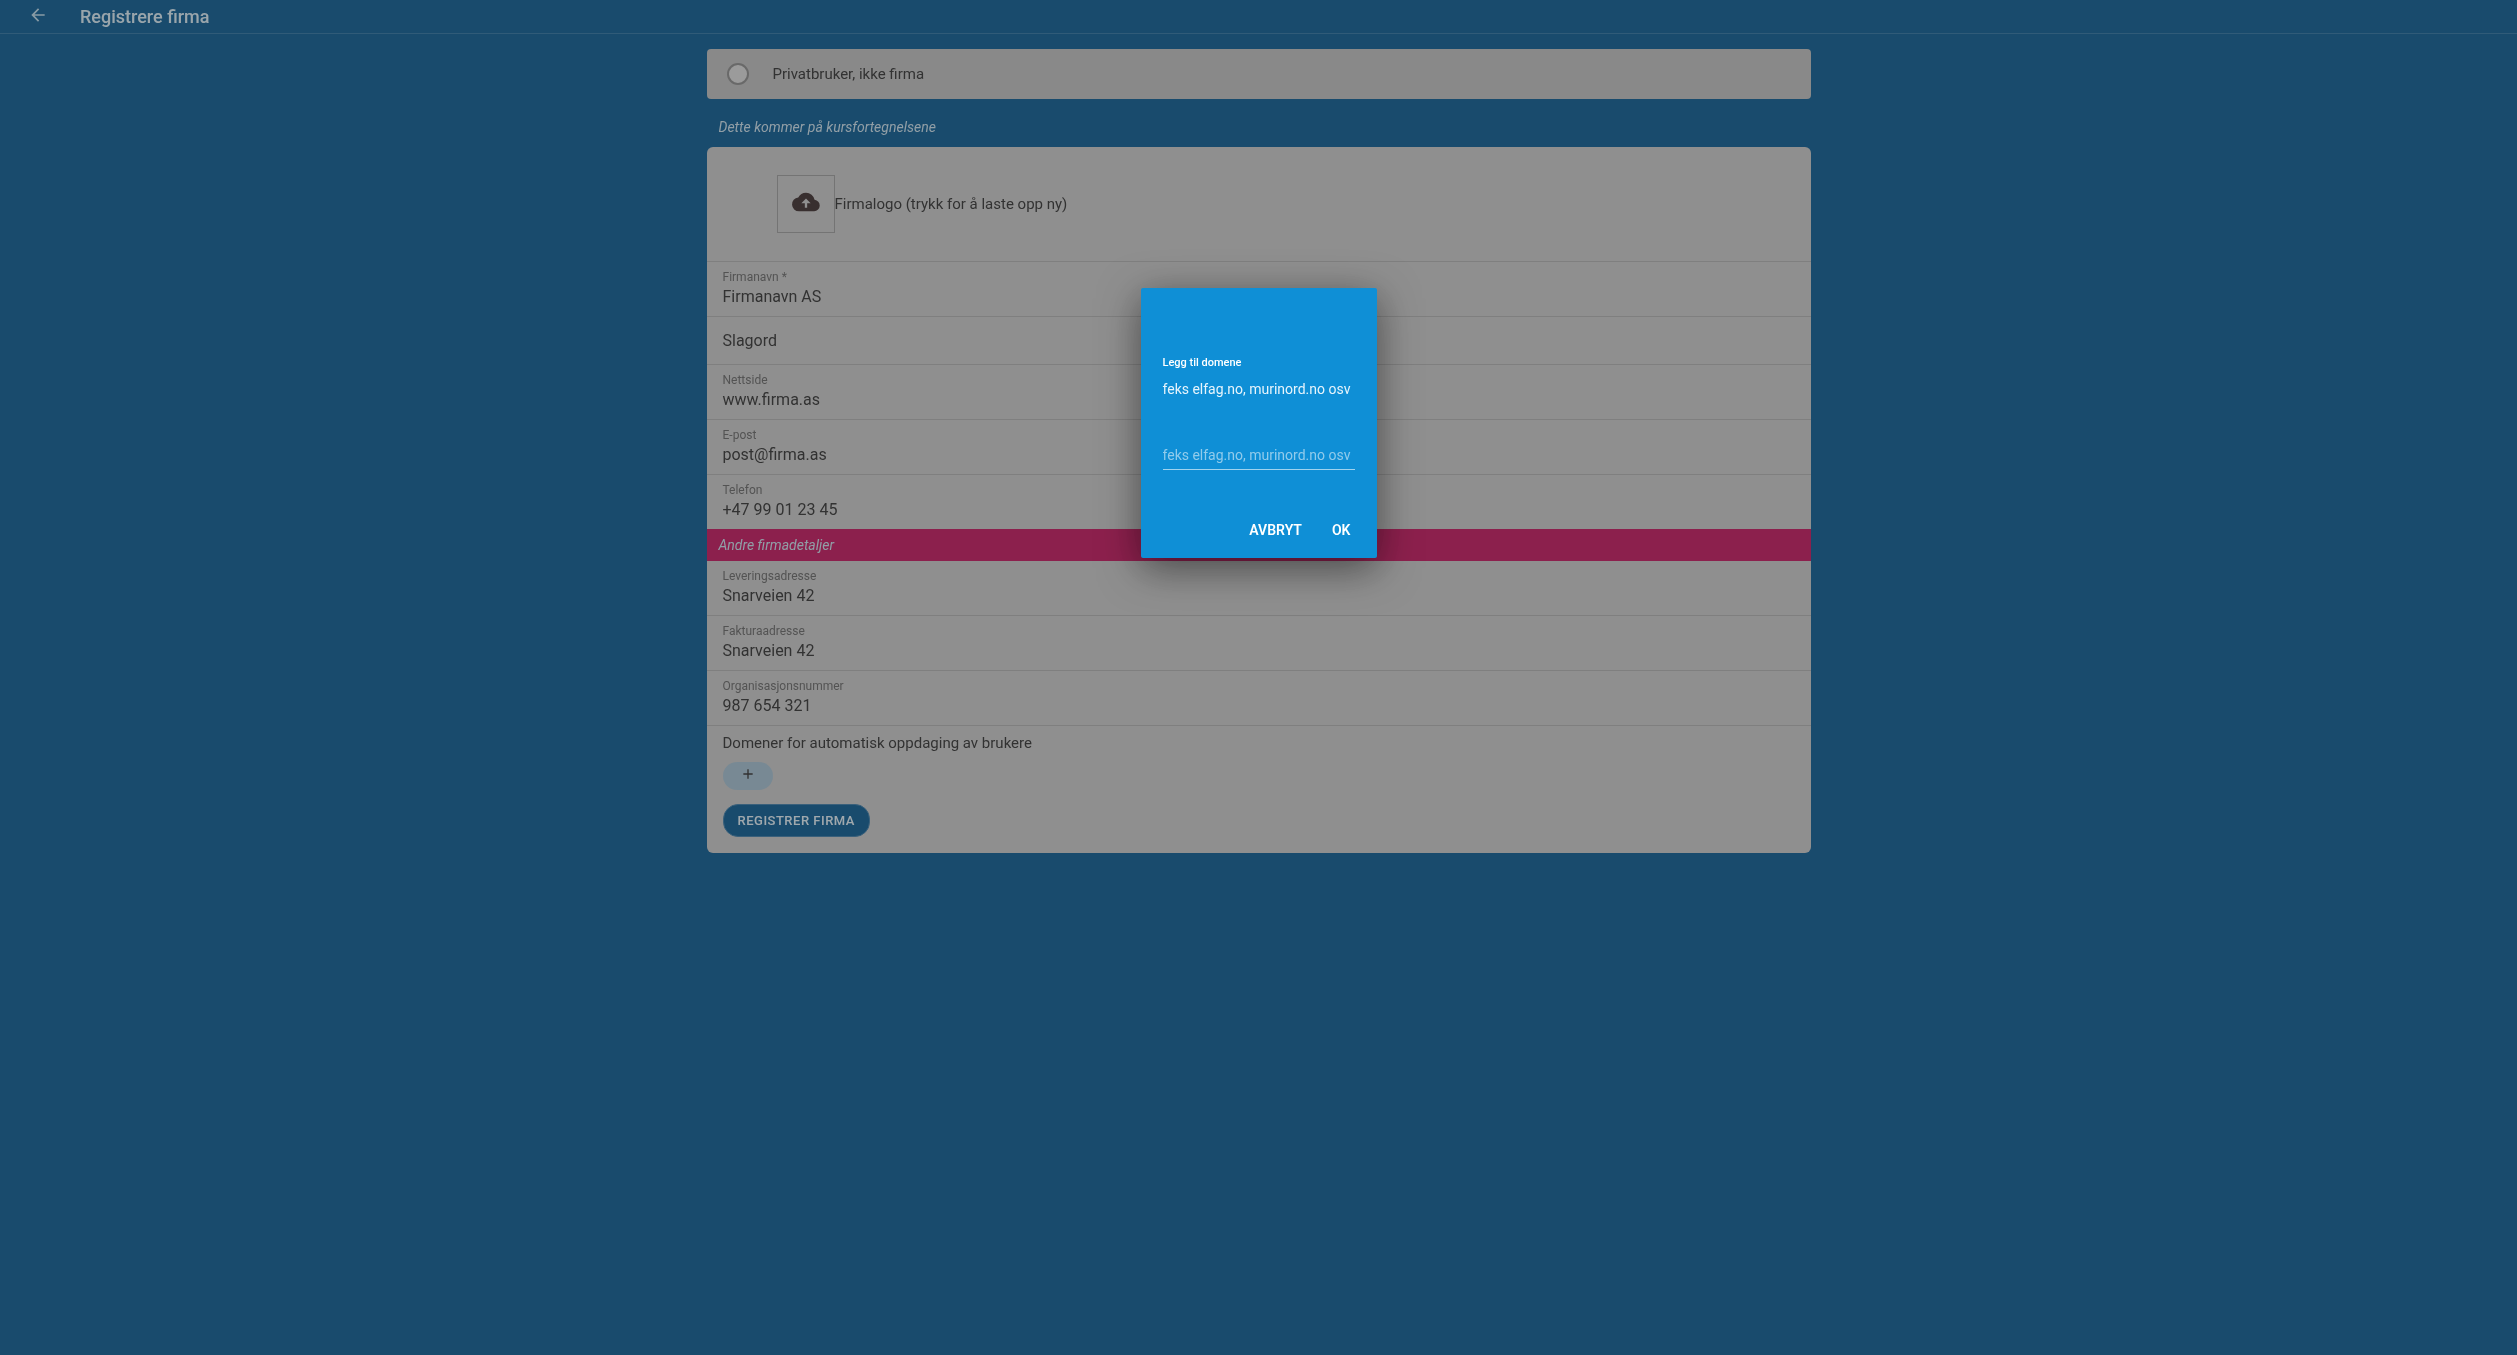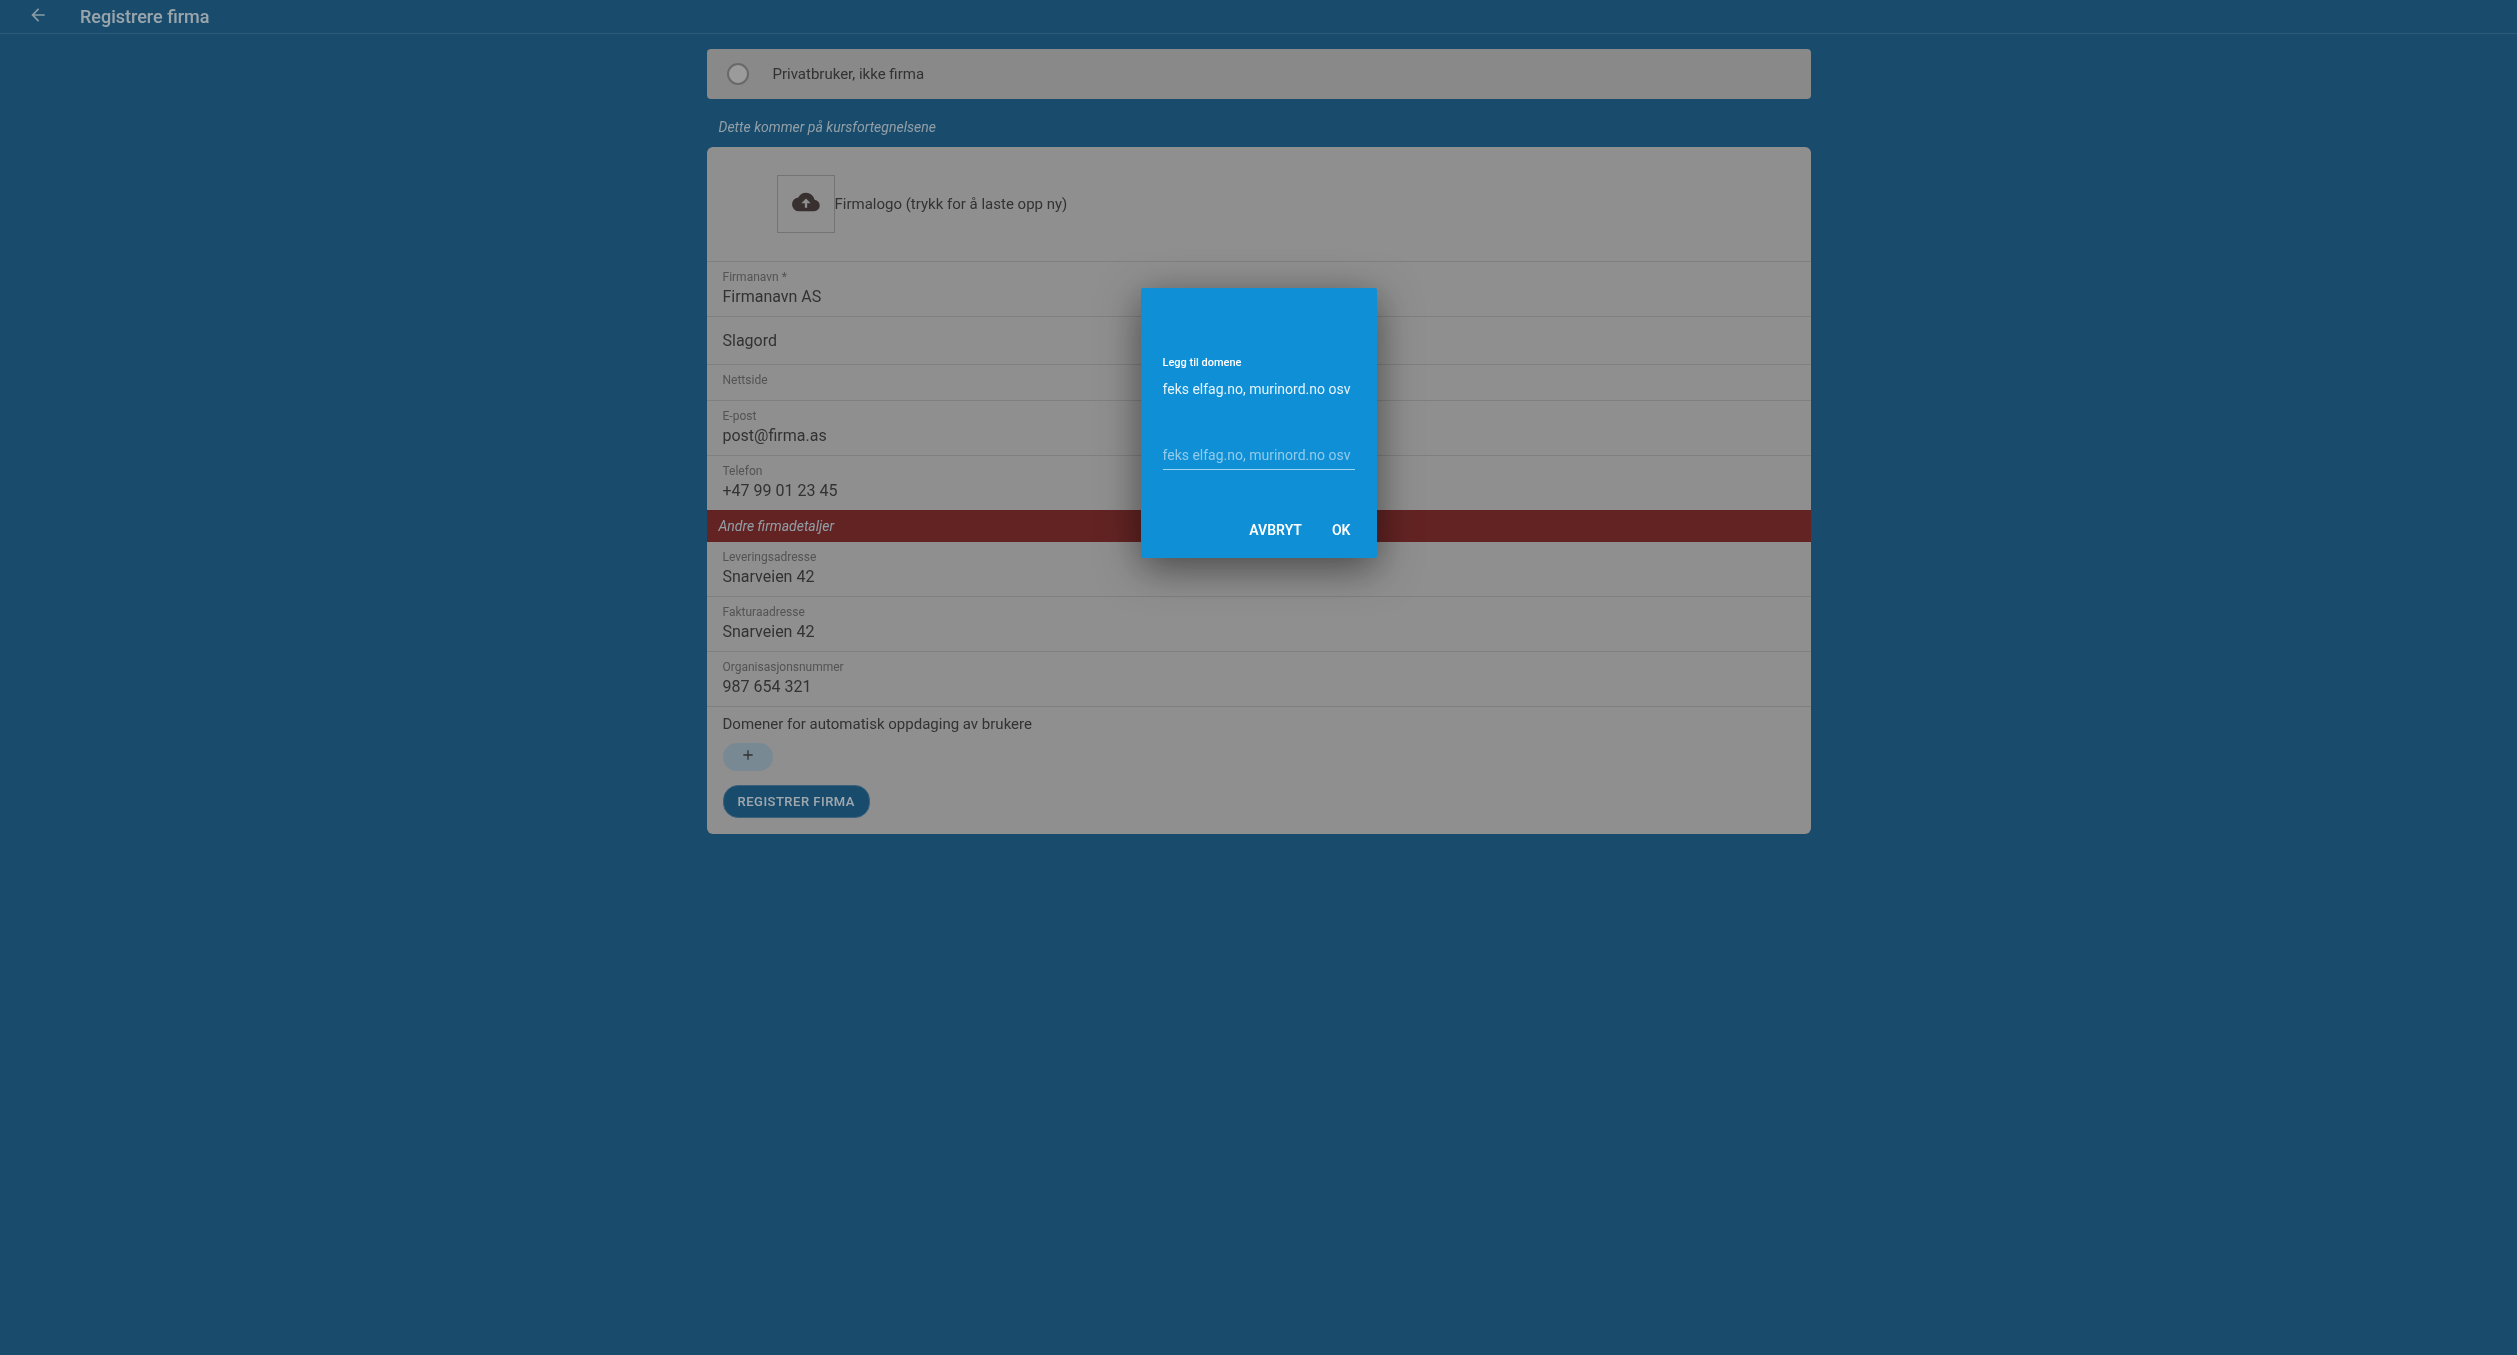--- a/index.html
+++ b/index.html
@@ -109,21 +109,21 @@
     .field-label {
       font-size: 12px;
       color: #666;
       margin-bottom: 3px;
     }
     .field-value {
       font-size: 16px;
       color: #333;
     }
     .section-divider {
-      background: #7f1d1d;
+      background: #be185d;
       color: #c5d9e5;
       font-size: 14px;
       font-style: italic;
       padding: 8px 12px;
     }
     .card2 {
       background: #c2c2c2;
       border-radius: 0 0 6px 6px;
     }
     .domains-label {
@@ -265,20 +265,21 @@
         <div class="field-label">Firmanavn *</div>
         <div class="field-value">Firmanavn AS</div>
       </div>
 
       <div class="field-group no-label">
         <div class="field-value">Slagord</div>
       </div>
 
       <div class="field-group">
         <div class="field-label">Nettside</div>
+        <div class="field-value">www.firma.as</div>
       </div>
 
       <div class="field-group">
         <div class="field-label">E-post</div>
         <div class="field-value">post@firma.as</div>
       </div>
 
       <div class="field-group">
         <div class="field-label">Telefon</div>
         <div class="field-value">+47 99 01 23 45</div>

